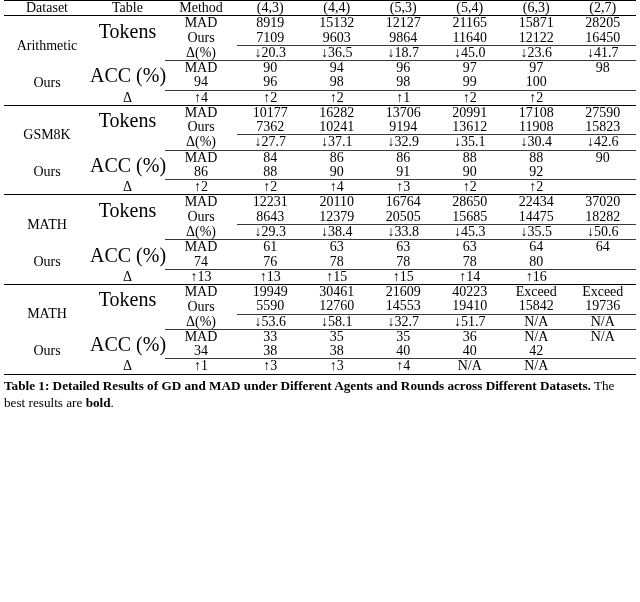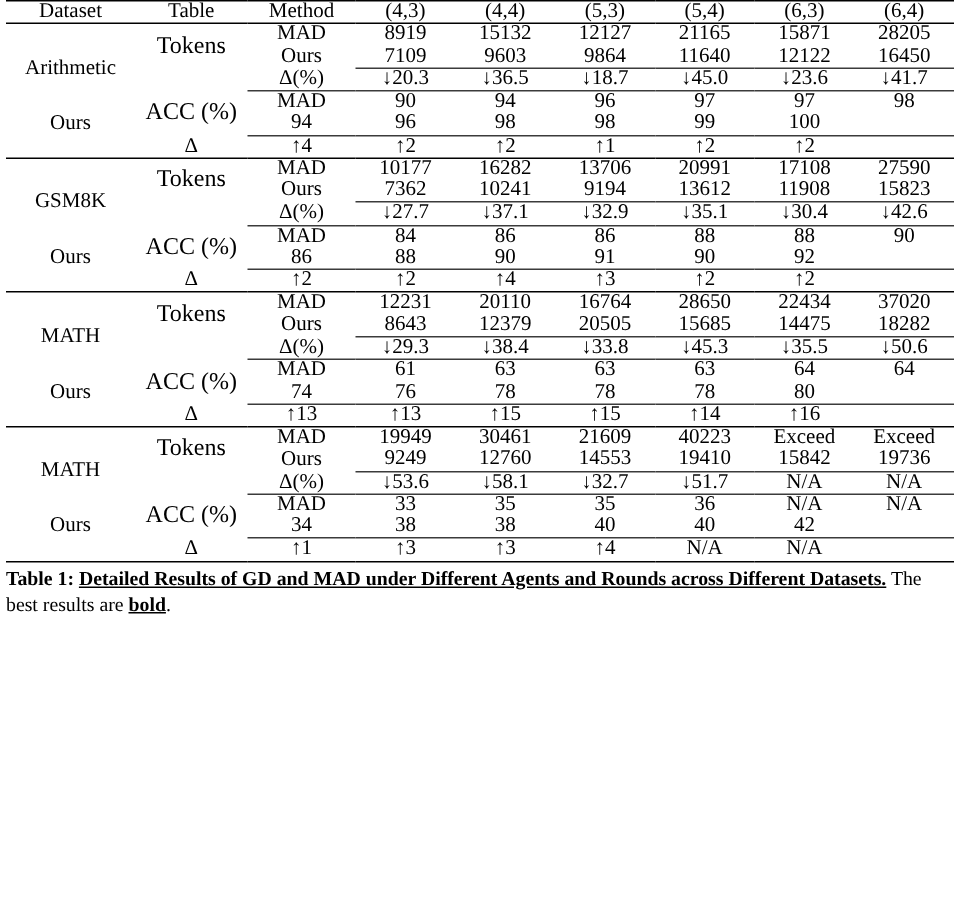--- a/index.html
+++ b/index.html
@@ -62,35 +62,35 @@
   
   .data-row td { padding: 1.5px 0 1.5px 0; font-size: 14px; }
   .delta-row td { padding: 3px 0 3.5px 0; font-size: 14px; }
   .bold { font-weight: normal; }
   td.dataset-cell {
     font-weight: bold;
     font-size: 14px;
     text-align: center;
   }
   td.metric-cell {
-    font-size: 16px;
+    font-size: 20px;
     text-align: center;
   }
   td.method-cell { font-size: 14px; }
   .arrow { font-family: "Liberation Serif", "DejaVu Serif", serif; }
 
   
   .caption {
     margin: 3px 4px 0 4px;
     font-size: 13.2px;
     line-height: 1.28;
     text-align: left;
   }
   .caption .cap-label { font-weight: bold; }
-  .caption .cap-bold { font-weight: bold; text-decoration: underline; }
+  .caption .cap-bold { font-weight: bold; }
 </style>
 </head>
 <body>
 
 <div id="page">
 
   <table class="results">
     <colgroup>
       <col class="c-dataset">
         <col class="c-metric">
@@ -108,21 +108,21 @@
         </tr>
         <tr class="hdr">
           <td>Dataset</td>
           <td>Table</td>
           <td>Method</td>
           <td>(4,3)</td>
           <td>(4,4)</td>
           <td>(5,3)</td>
           <td>(5,4)</td>
           <td>(6,3)</td>
-          <td>(6,4)</td>
+          <td>(2,7)</td>
         </tr>
         <tr class="rule-head">
           <td colspan="9"></td>
         </tr>
         <tr class="data-row">
           <td class="dataset-cell" rowspan="6">Arithmetic</td>
           <td class="metric-cell" rowspan="2">Tokens</td>
           <td class="method-cell">MAD</td>
           <td><span>8919</span></td>
           <td><span>15132</span></td>
@@ -348,21 +348,21 @@
           <td class="method-cell">MAD</td>
           <td><span>19949</span></td>
           <td><span>30461</span></td>
           <td><span>21609</span></td>
           <td><span>40223</span></td>
           <td><span>Exceed</span></td>
           <td><span>Exceed</span></td>
         </tr>
         <tr class="data-row">
           <td class="method-cell">Ours</td>
-          <td><span>9249</span></td>
+          <td><span>5590</span></td>
           <td><span>12760</span></td>
           <td><span>14553</span></td>
           <td><span>19410</span></td>
           <td><span>15842</span></td>
           <td><span>19736</span></td>
         </tr>
         <tr class="rule-sub">
           <td class="sub-gap" colspan="2"></td>
           <td class="sub-line" colspan="7"></td>
         </tr>

